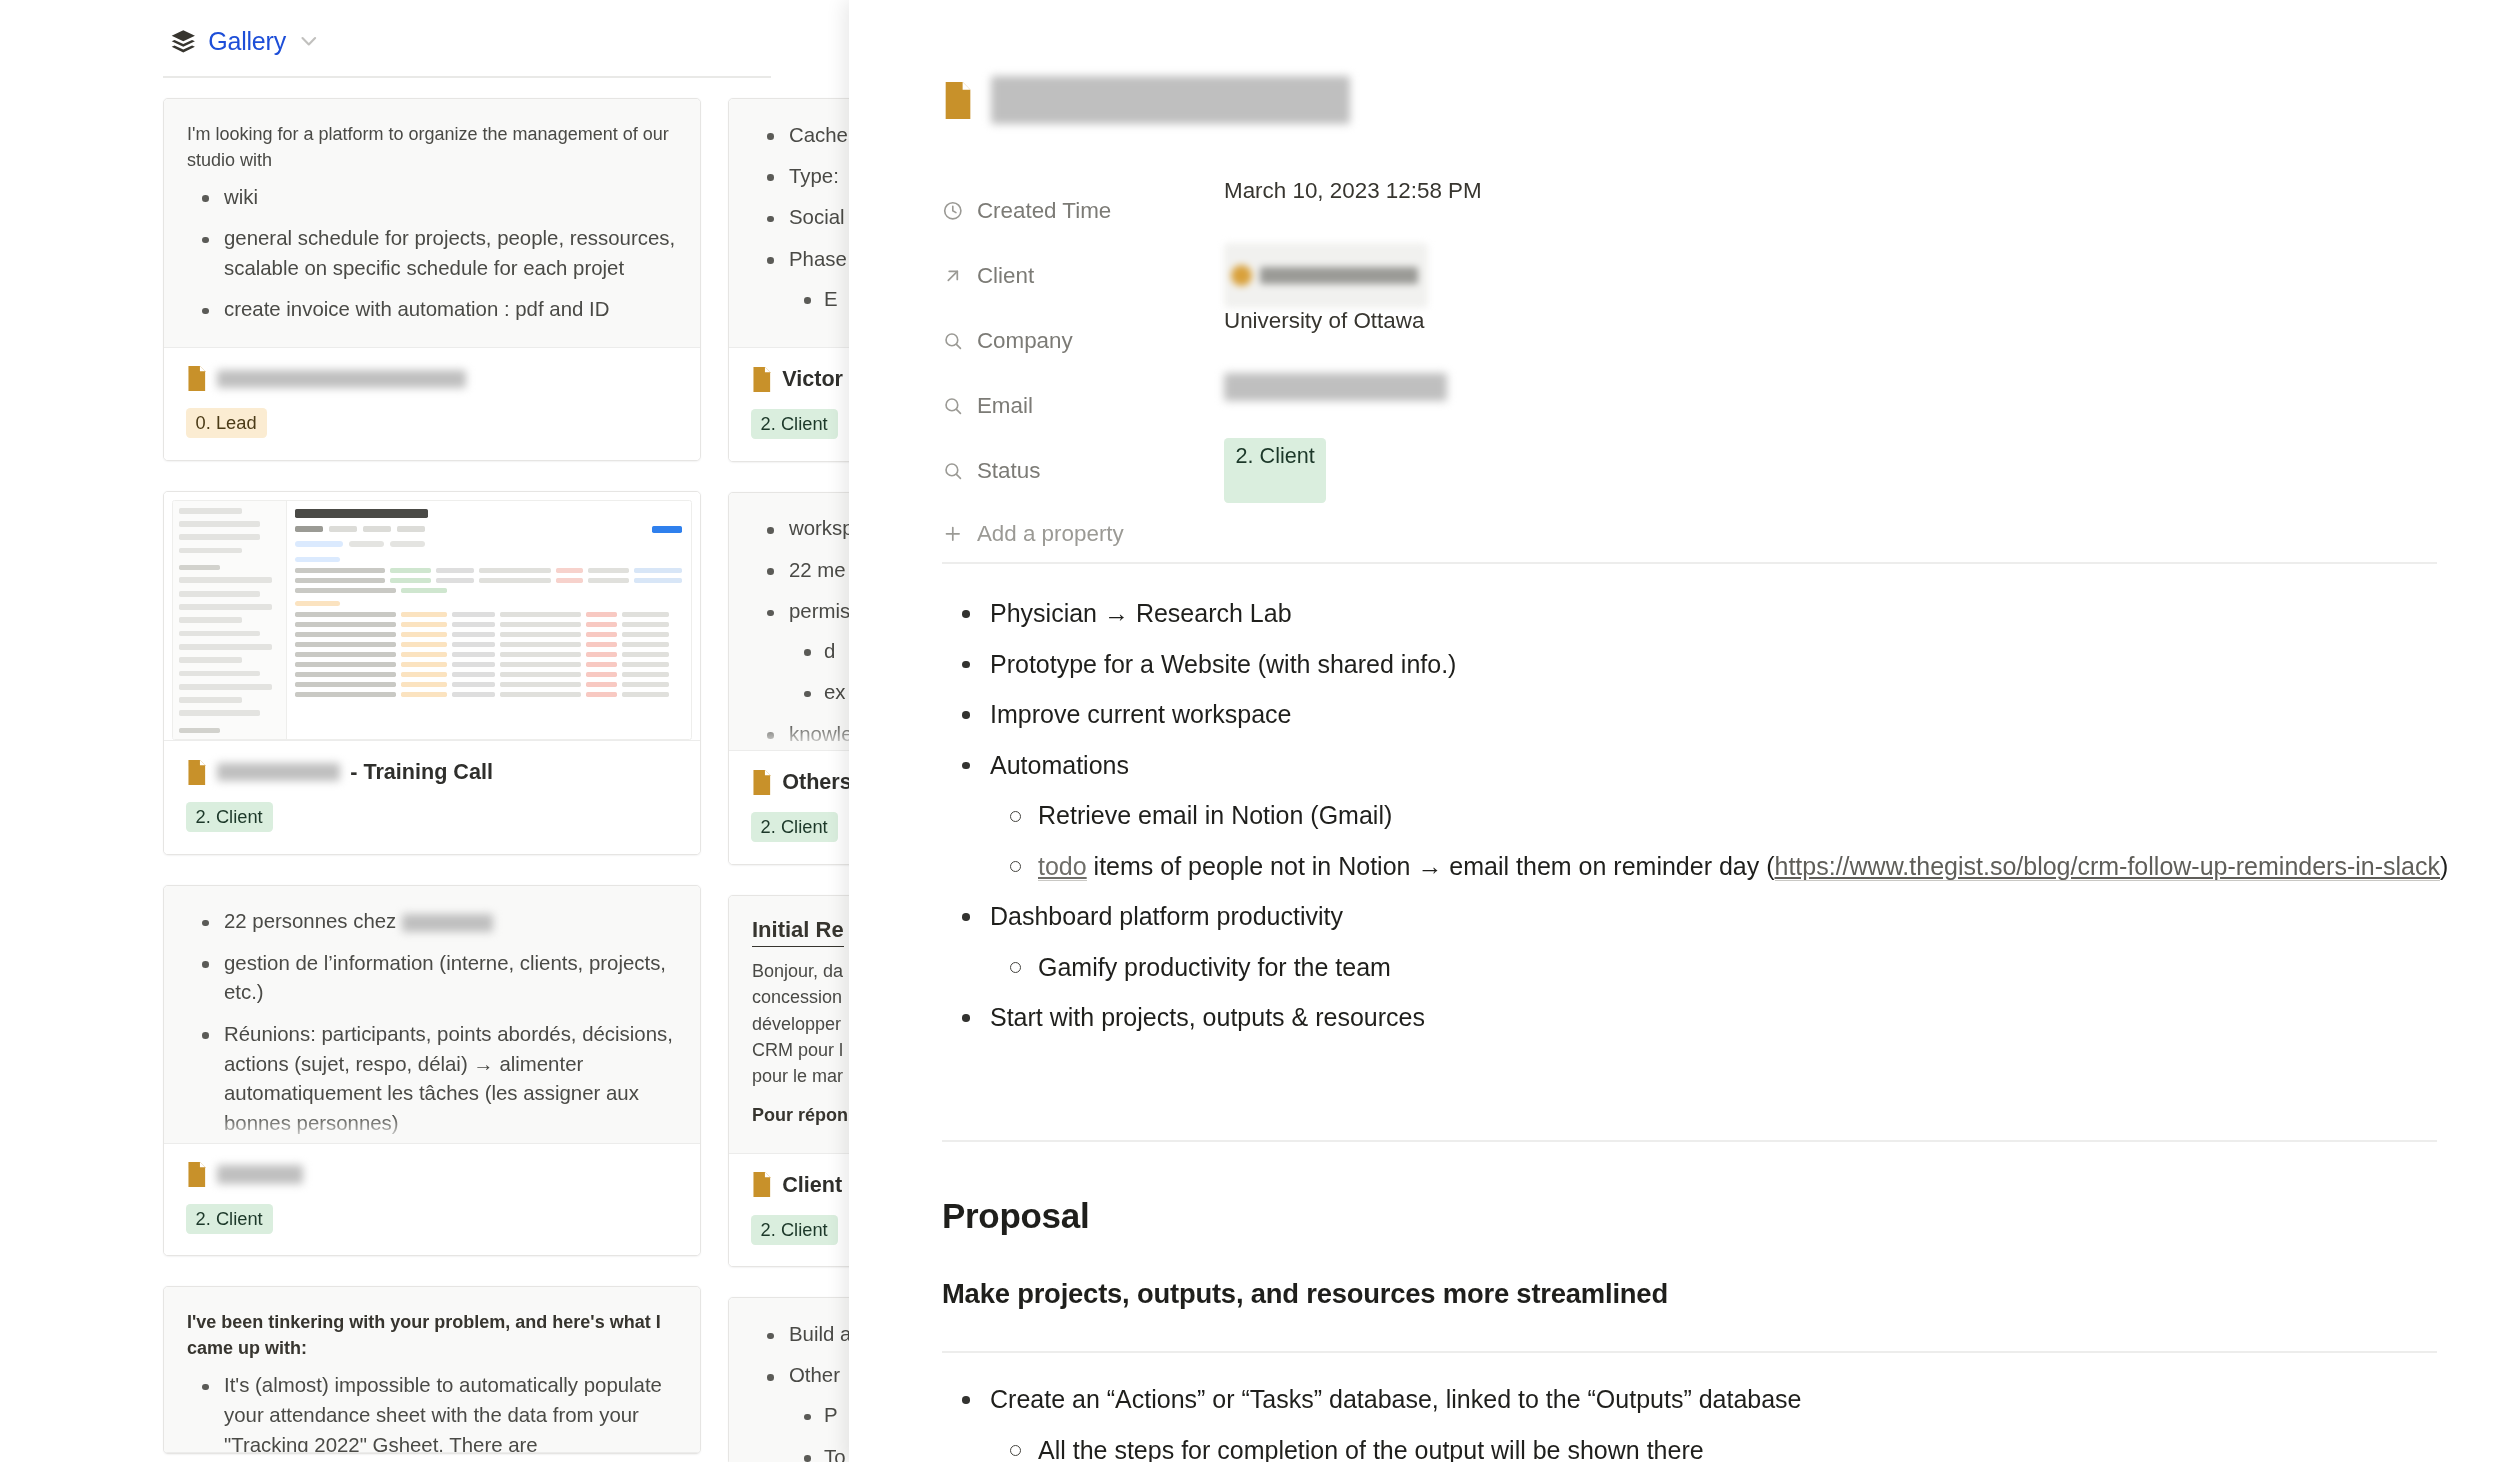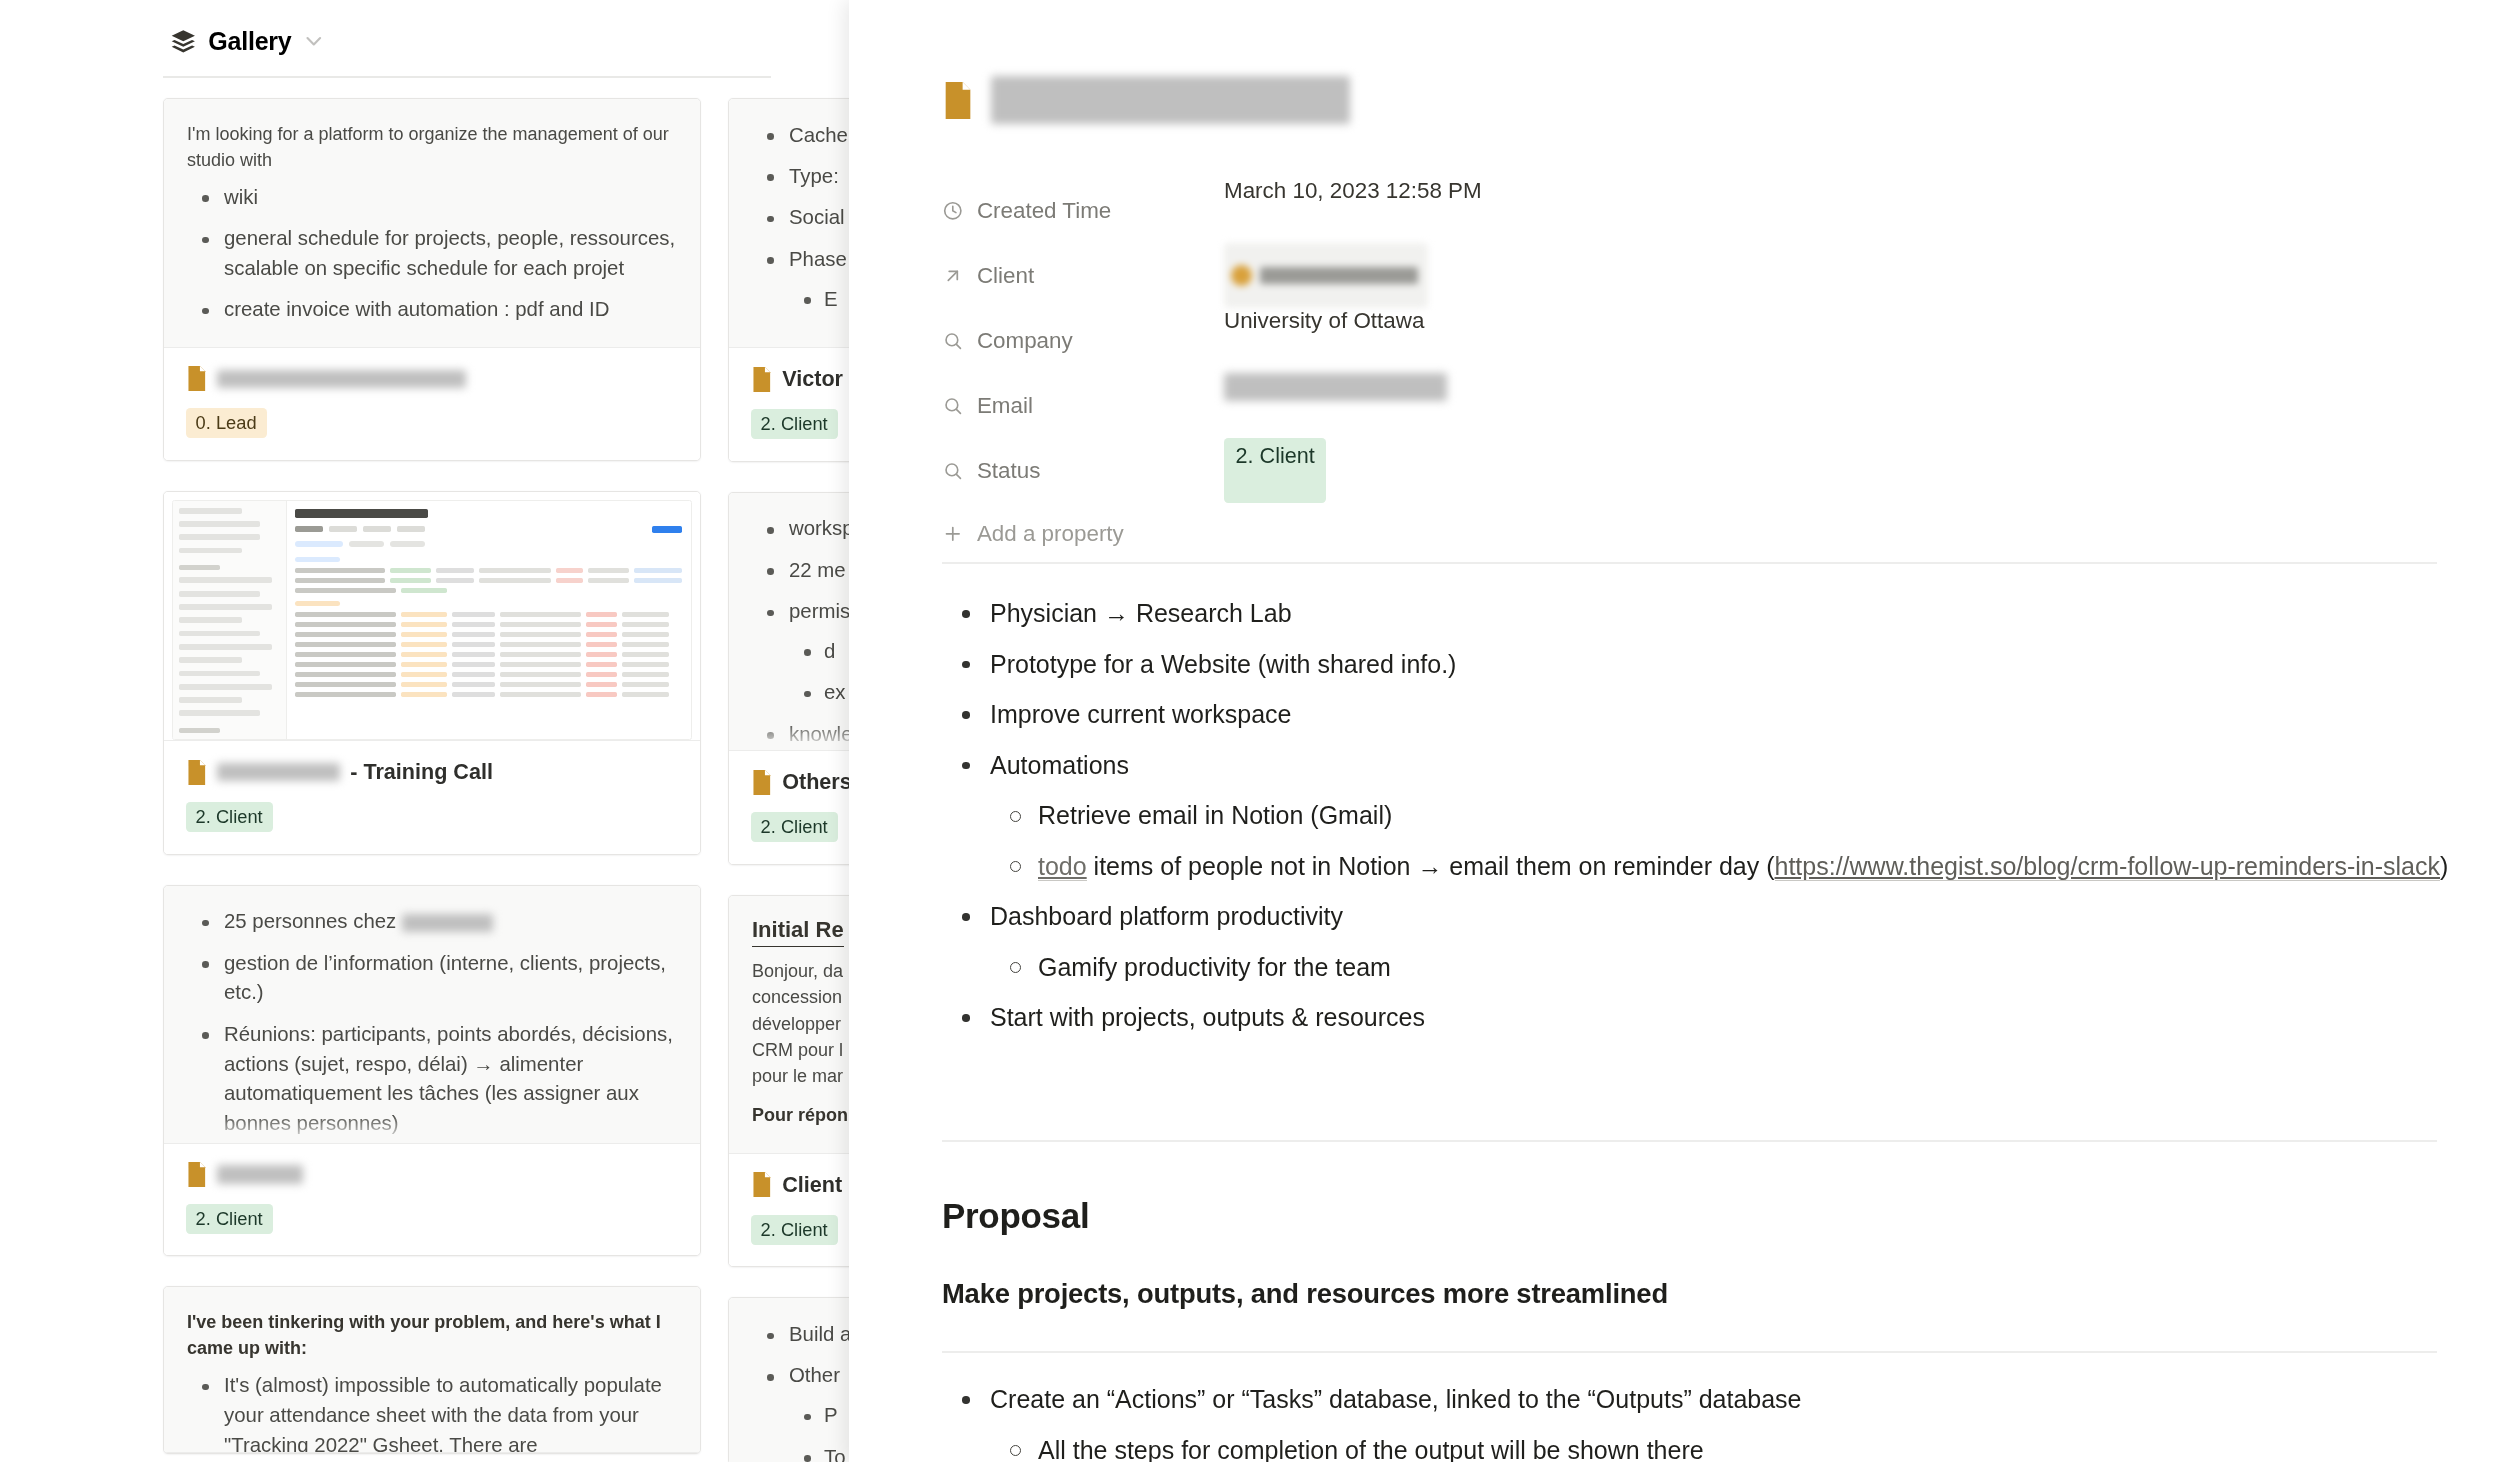--- a/index.html
+++ b/index.html
@@ -16,21 +16,21 @@
   .gallery-pane {
     position: absolute; left: 0; top: 0; width: 849px; height: 1462px;
     background: #ffffff; overflow: hidden;
   }
   .gallery-header {
     position: absolute; left: 170px; top: 26.6px;
     display: flex; align-items: center; gap: 11.6px;
   }
   .stack-icon { width: 26.6px; height: 26.6px; display:block; }
   .gallery-title {
-    font-size: 25px; font-weight: 700; color: #000000; letter-spacing: -0.2px;
+    font-size: 25px; font-weight: 400; color: #1d4ed8; letter-spacing: -0.2px;
   }
   .chev { width: 21.6px; height: 21.6px; display:block; opacity:.55; }
   .gallery-rule {
     position: absolute; left: 163px; top: 76px; width: 608px; height: 1.7px;
     background: #e9e9e7;
   }
 
   .cards { position:absolute; left:0; top:98px; width:849px; }
   .col { position: absolute; top: 0; width: 538px; }
   .col.c1 { left: 163px; }
@@ -359,21 +359,21 @@
               <span class="redact t" style="width:123px"></span>
               <span class="card-title">- Training Call</span>
             </div>
             <span class="pill client">2. Client</span>
           </div>
         </div>
 
         <div class="card">
           <div class="card-preview h310">
             <ul class="prev-ul" style="margin-top:0">
-              <li><span>25 personnes chez</span> <span class="redact t" style="width:91px;"></span></li>
+              <li><span>22 personnes chez</span> <span class="redact t" style="width:91px;"></span></li>
               <li>gestion de l’information (interne, clients, projects, etc.)</li>
               <li>Réunions: participants, points abordés, décisions, actions (sujet, respo, délai) → alimenter automatiquement les tâches (les assigner aux bonnes personnes)</li>
             </ul>
             <div class="preview-fade"></div>
           </div>
           <div class="card-body">
             <div class="card-title-row">
               <span>
                 <svg class="doc-icon" viewBox="0 0 20 24">
                     <path d="M2 0h11l5 5v19H2z" fill="#c8912a"></path>

